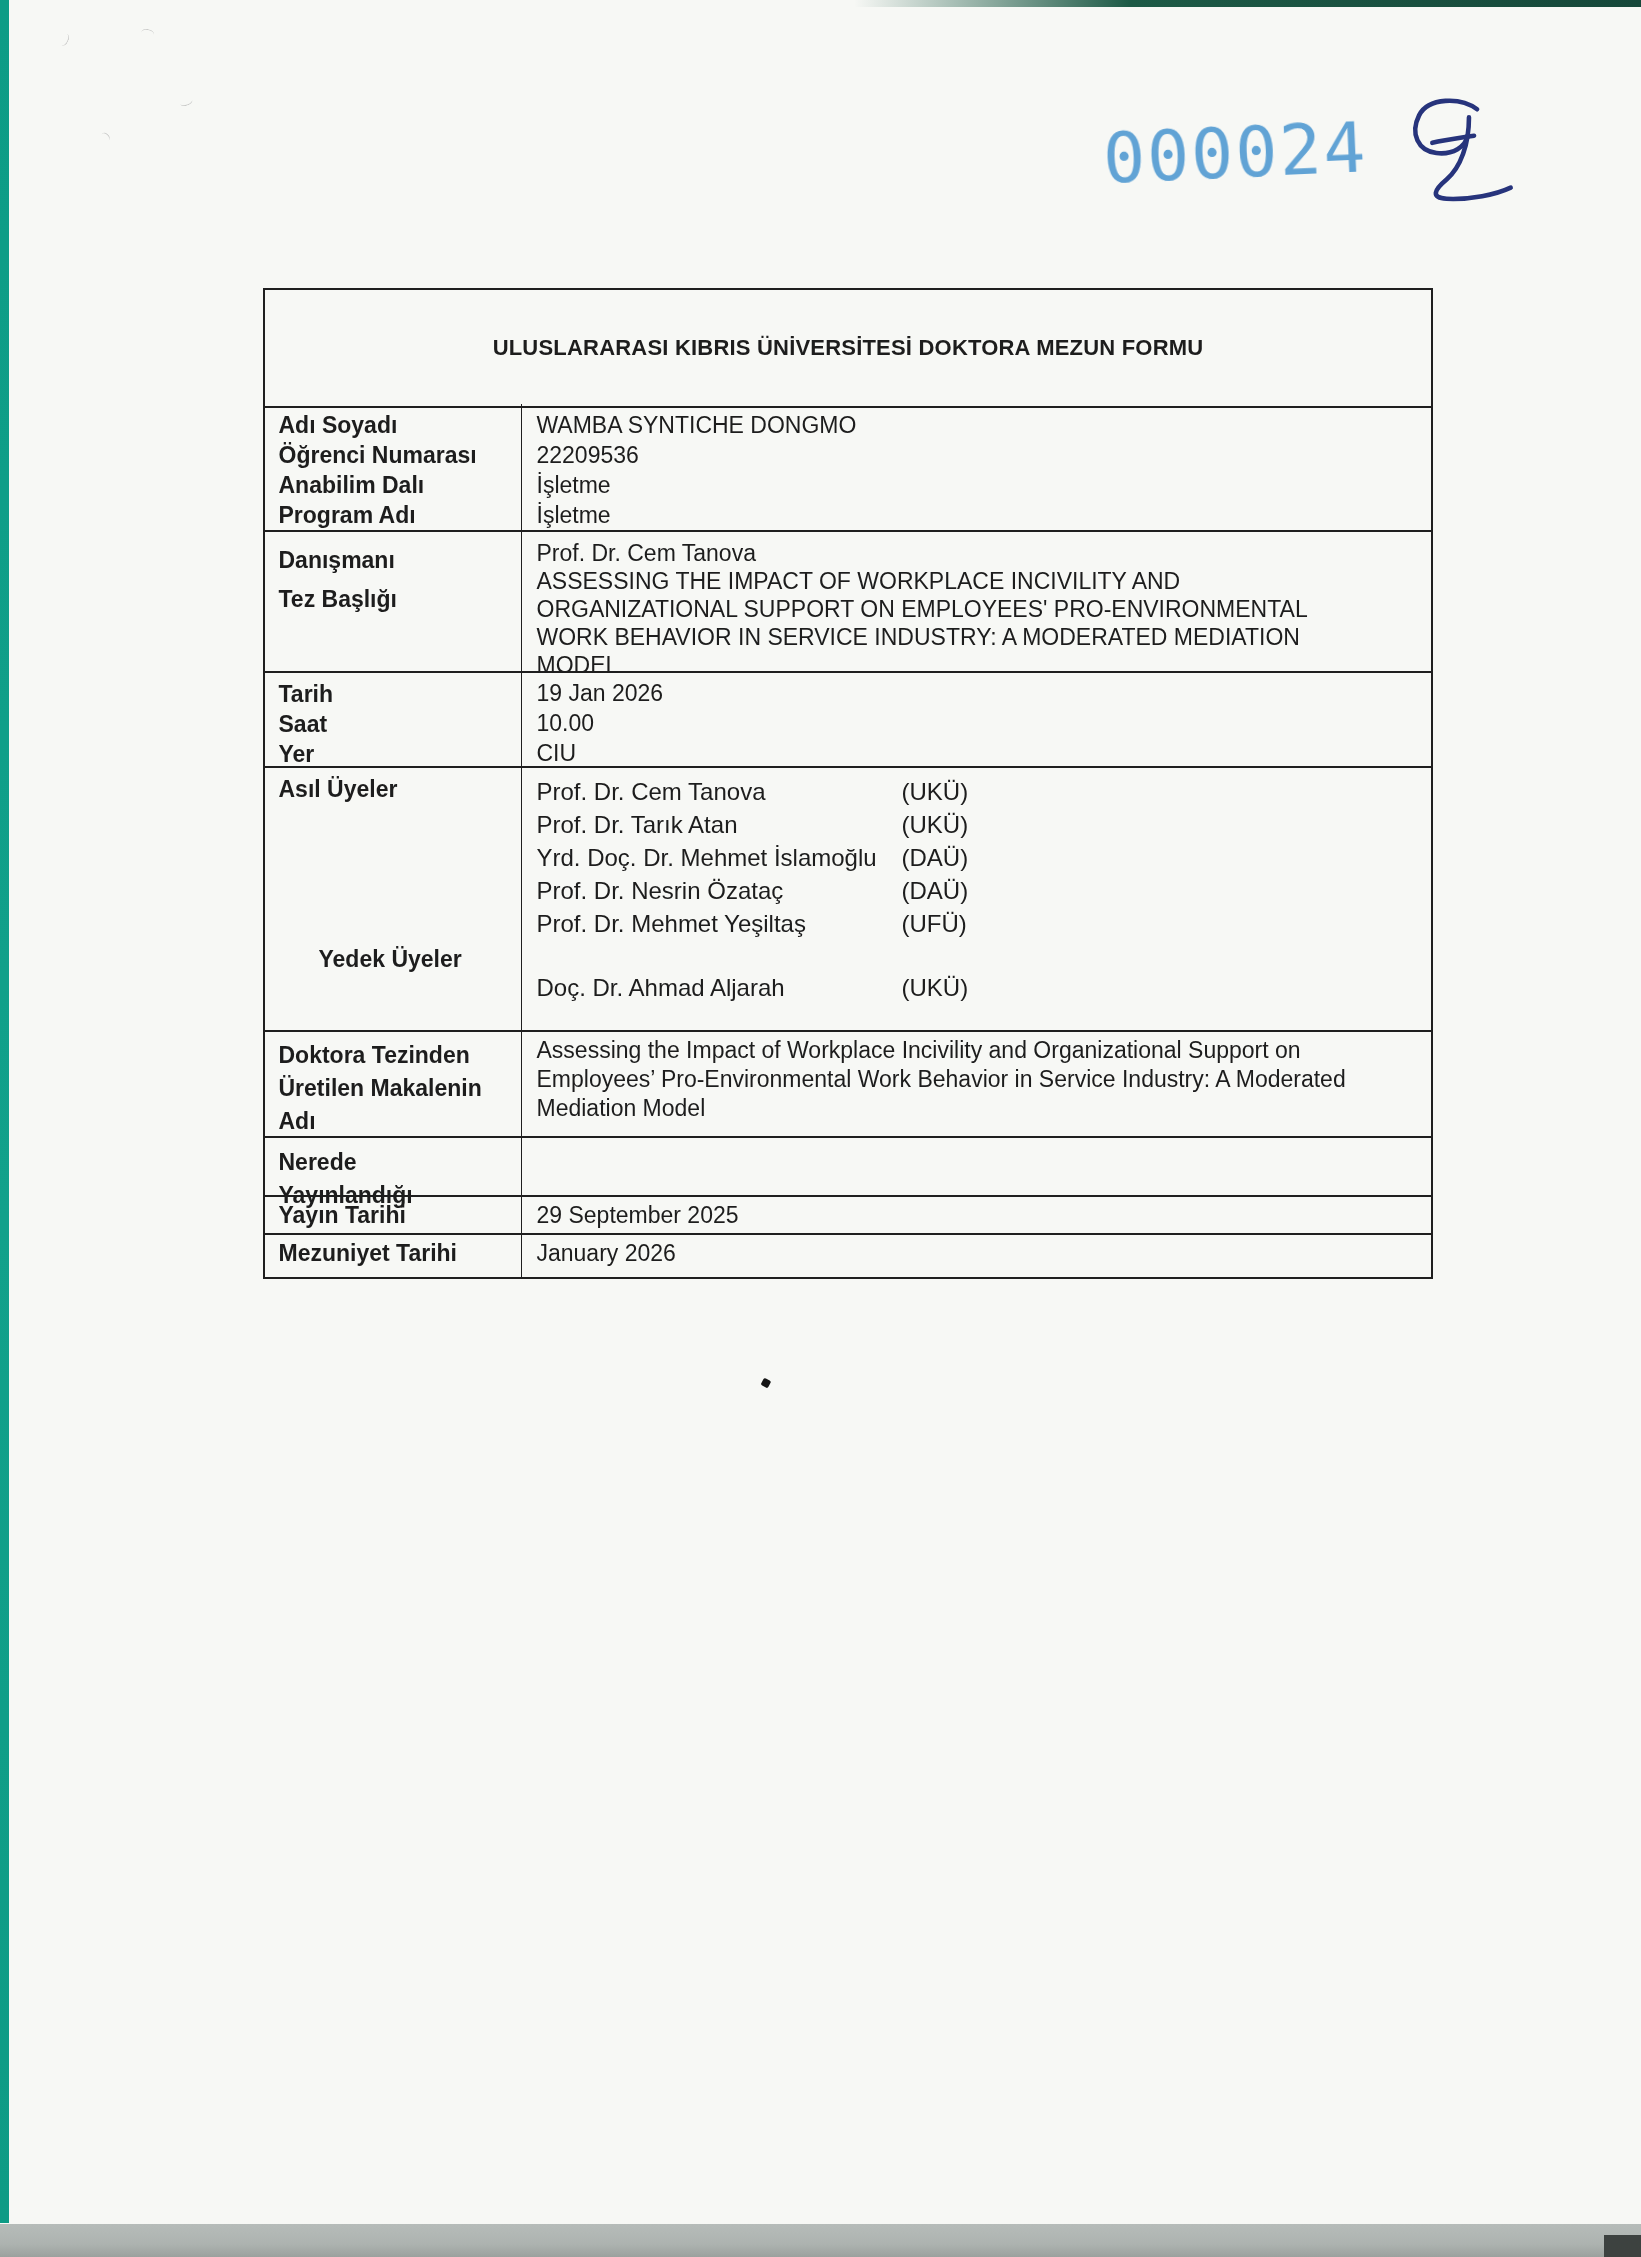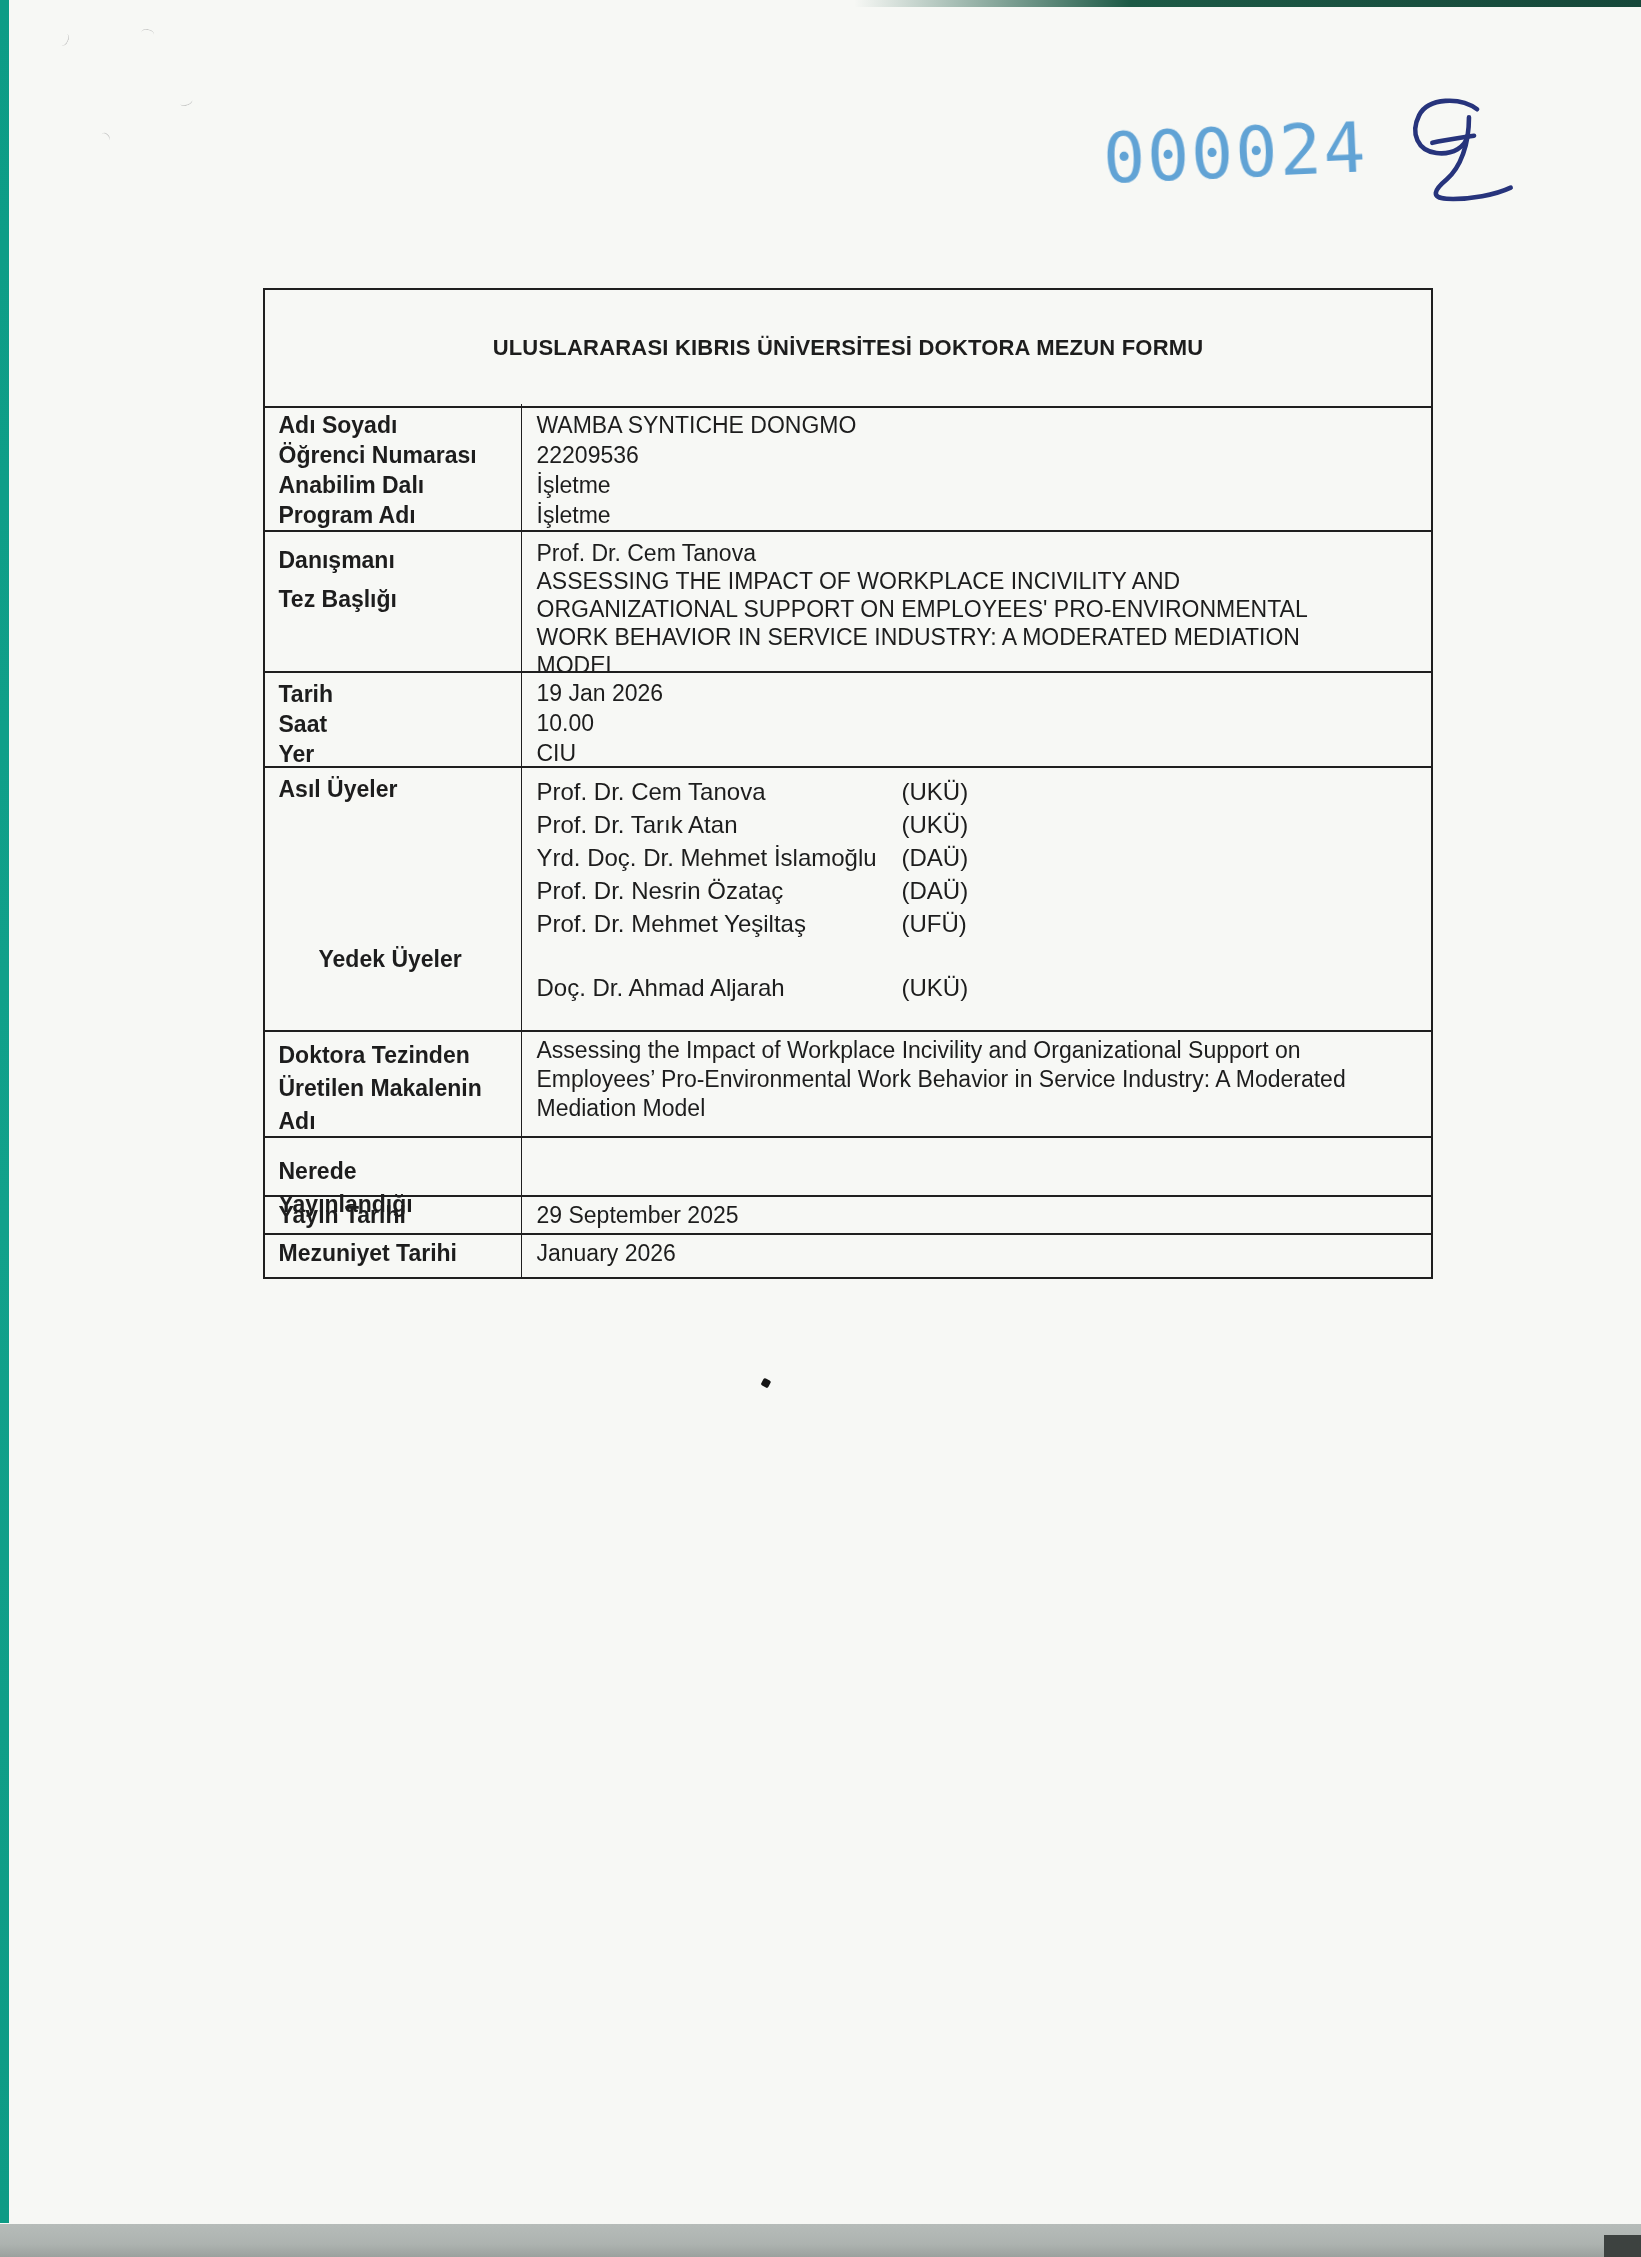--- a/index.html
+++ b/index.html
@@ -75,21 +75,21 @@
   .row-committee { height:264px; }
   .row-committee .value-cell { padding-top:6.8px; }
   .member-line { display:flex; line-height:33px; font-size:24px; }
   .member-line .m-name { width:365px; flex:0 0 365px; }
   .member-gap { height:31px; }
   .label-substitute { position:absolute; left:13.5px; top:176px; white-space:nowrap;margin-left:40px; }
   .row-article { height:106px; }
   .row-article .label-cell { line-height:33px; padding-top:6.8px; }
   .row-article .value-cell { line-height:29px; padding-top:3.9px; }
   .row-published { height:59px; }
-  .row-published .label-cell { line-height:33px; padding-top:17px; }
+  .row-published .label-cell { line-height:33px; padding-top:8px; }
   .row-pubdate { height:38px; }
   .row-gradate { height:44px; }
   .row-pubdate .label-cell, .row-gradate .label-cell,
   .row-pubdate .value-cell, .row-gradate .value-cell { padding-top:2.9px; }
   .speck-curve {
     position:absolute; width:12.6px; height:8.7px;
     border-top:1.9px solid #a5a5a5; border-radius:50%; opacity:0.55;
   }
   .ink-dot {
     position:absolute; left:762px; top:1379px; width:7.7px; height:7.7px;

